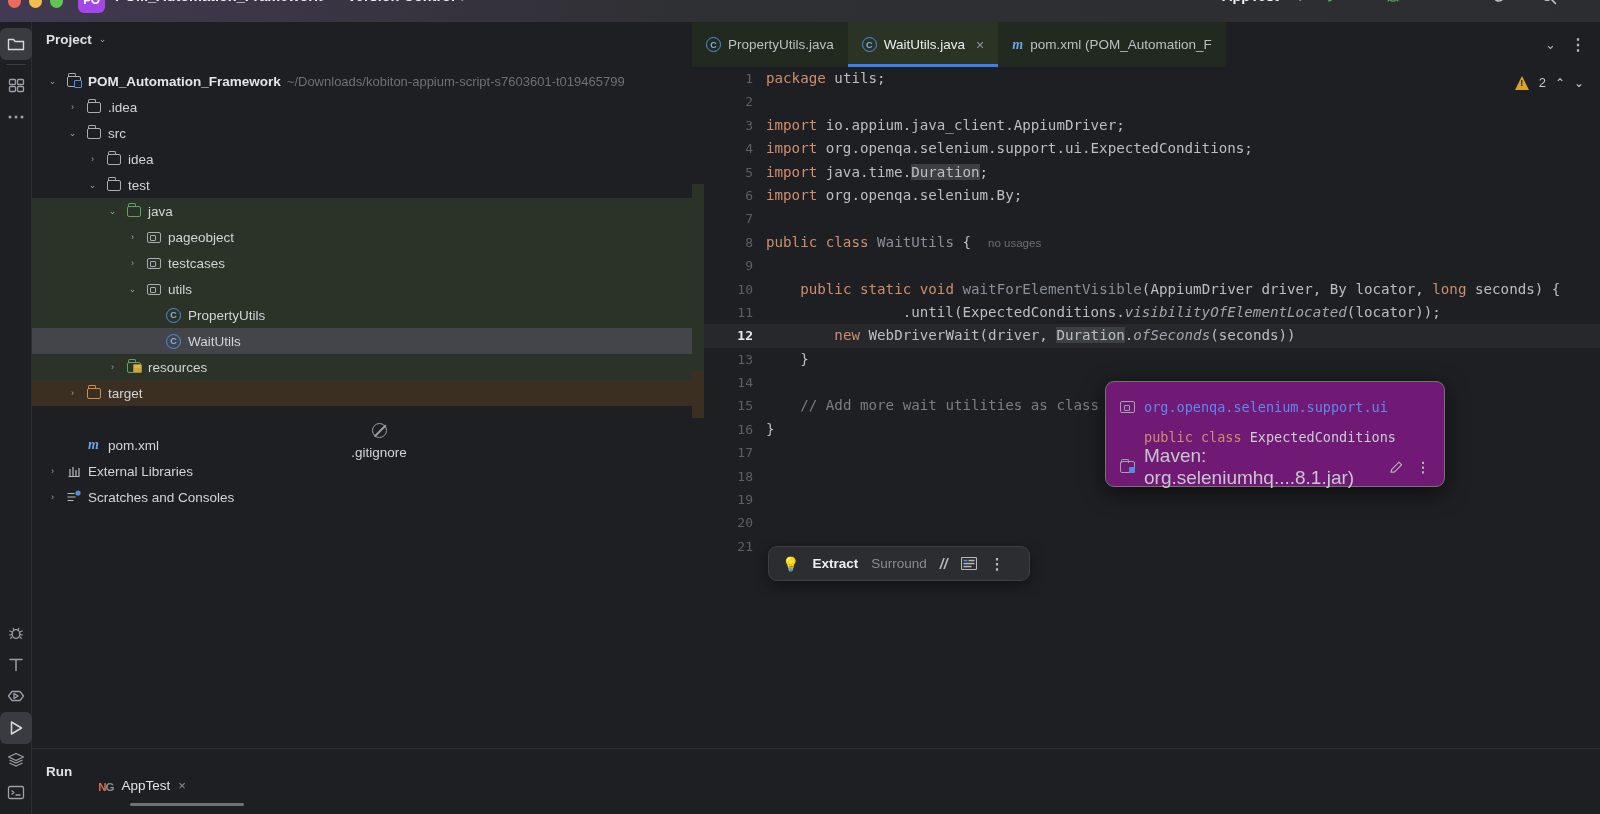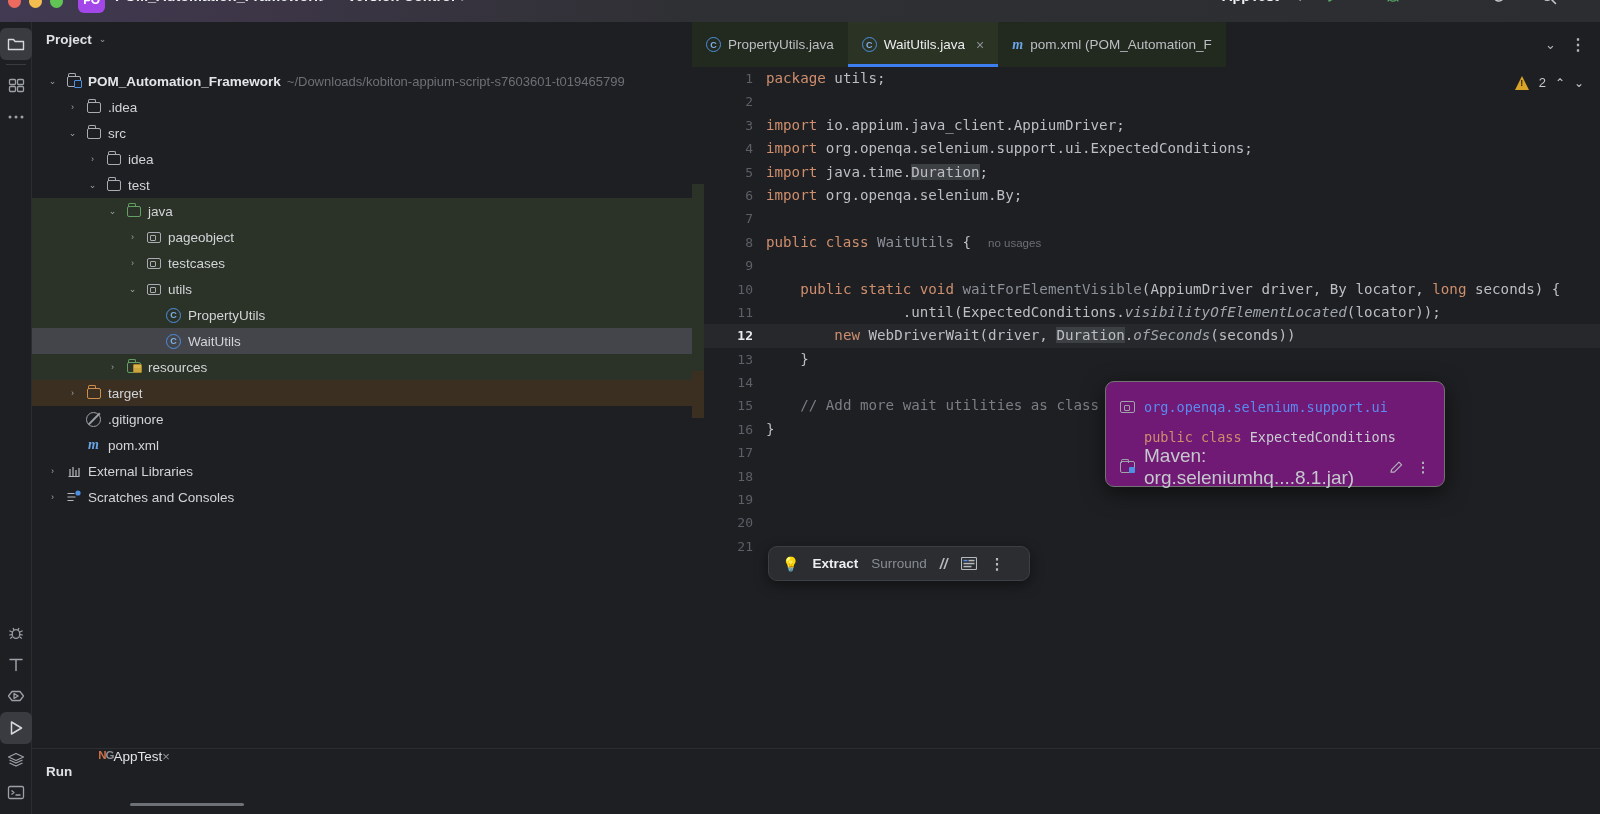--- a/index.html
+++ b/index.html
@@ -180,21 +180,21 @@
   .eb-list{ color:#b6babf; }
   .eb-dots{ color:#b6babf; font-size:15px; font-weight:700; letter-spacing:0; line-height:6px;}
 
   
   .runwin{
     position:absolute; left:32px; top:748px; width:1568px; height:66px;
     background:#1e1f22; border-top:1px solid #2b2d30;
   }
   .runwin-tabs{ display:flex; align-items:center; height:44px; padding-left:14px; gap:20px;}
   .rw-title{ font-size:13.5px; font-weight:700; color:#dfe1e5;}
-  .rw-tab{ display:flex; align-items:flex-start; position:relative; height:44px; padding:0 6px;}
+  .rw-tab{ display:flex; align-items:flex-end; gap:8px; position:relative; height:44px; padding:0 6px;}
   .rw-tab .ngic{ font-size:11.5px; font-weight:700; letter-spacing:-1px;}
   .rw-tab .ngic .n{color:#d0704a;} .rw-tab .ngic .g{color:#8a8f96;}
   .rw-tab .lbl{ font-size:13.5px; color:#e1e3e6;}
   .rw-tab .close{ color:#8e9298; font-size:13px;}
   .rw-underline{ position:absolute; left:98px; bottom:8px; width:114px; height:3px; background:#6e7278; border-radius:2px;}
 
   svg { display:block; }
 </style>
 </head>
 <body>
@@ -397,21 +397,21 @@
           </span>
           <span class="lbl">resources</span>
         </div>
         <div class="node orangebg" style="padding-left: 34px;">
           <span class="arrow">›</span>
           <span class="ic">
             <span class="fold orange"></span>
           </span>
           <span class="lbl">target</span>
         </div>
-        <div class="node" style="padding-left: 34px;">
+        <div class="node" style="padding-left: 34px; flex-direction: column;">
           <span class="arrow none">›</span>
           <span class="ic">
             <span class="gitic"></span>
           </span>
           <span class="lbl">.gitignore</span>
         </div>
         <div class="node" style="padding-left: 34px;">
           <span class="arrow none">›</span>
           <span class="ic">
             <span class="mic">m</span>

